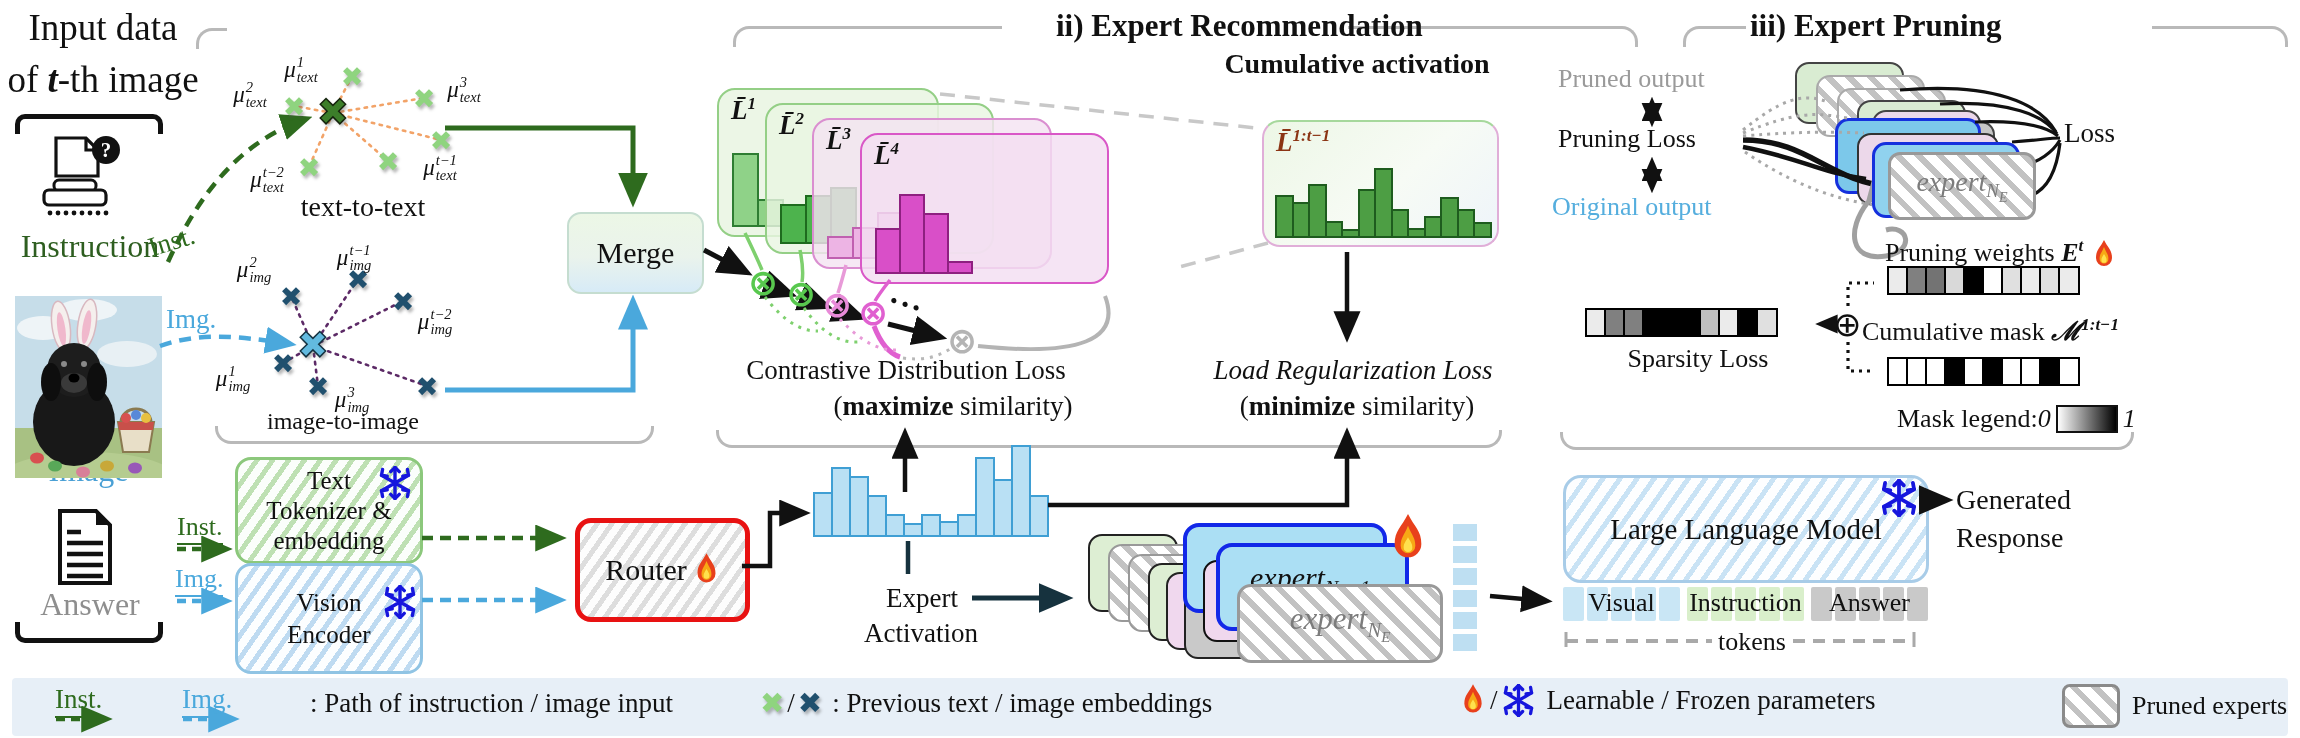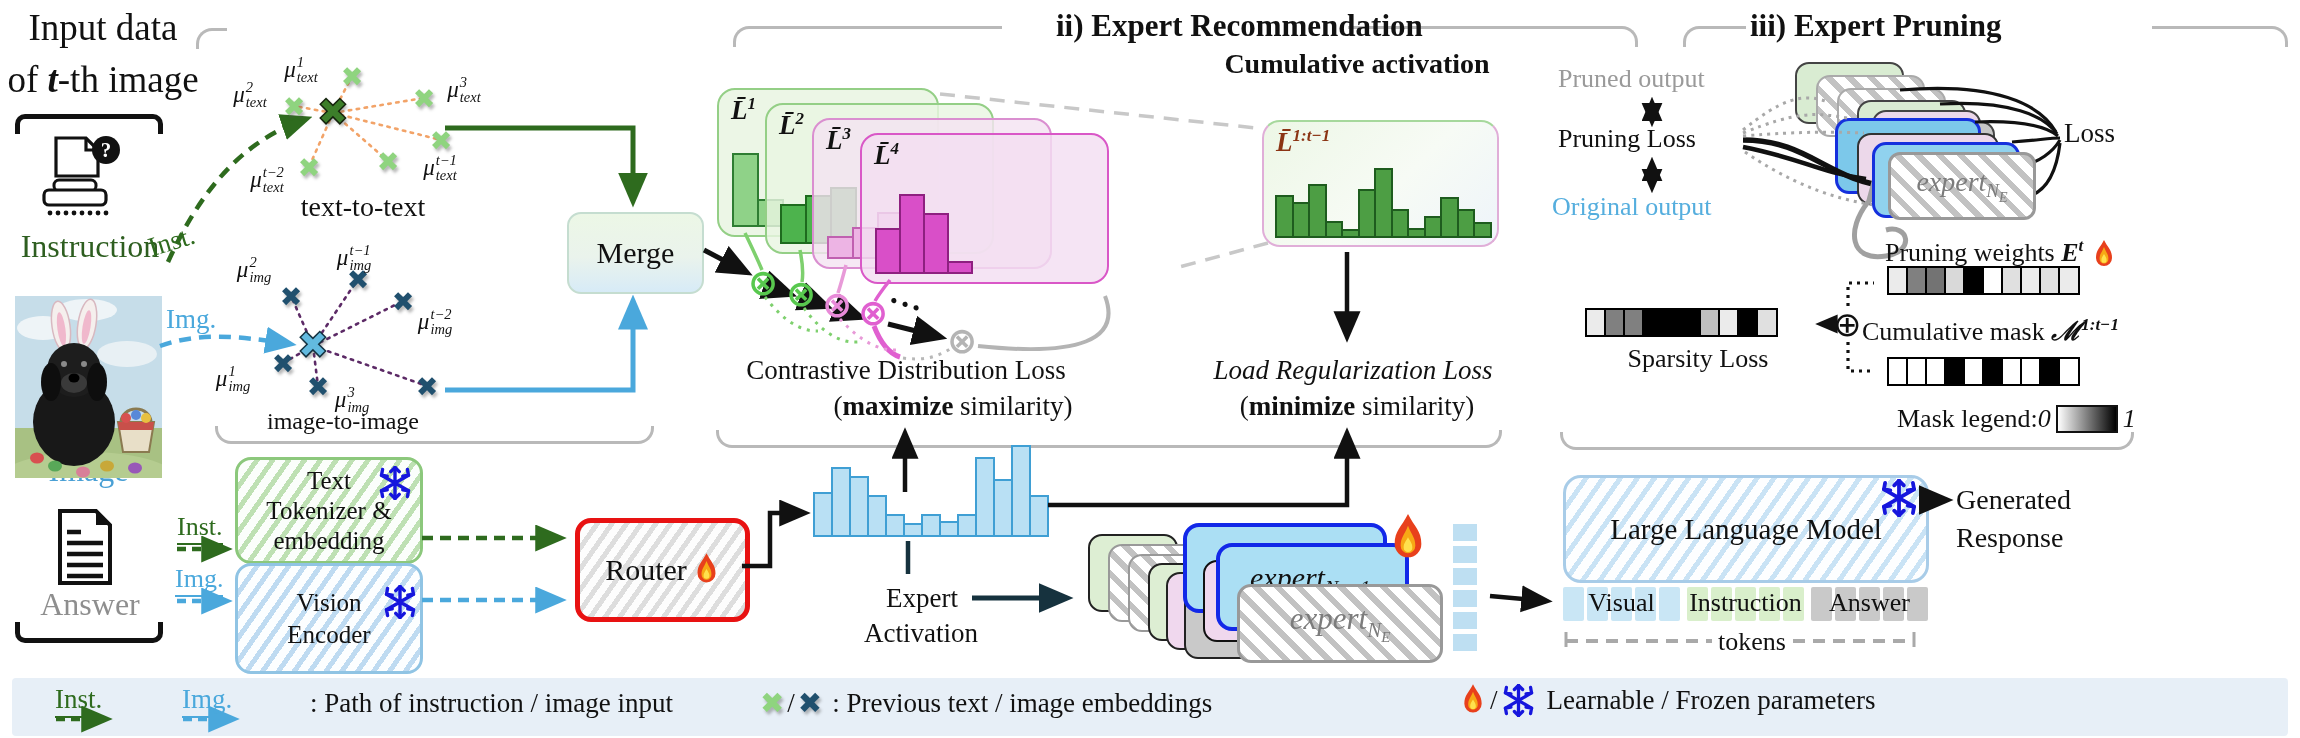--- a/index.html
+++ b/index.html
@@ -530,20 +530,24 @@
   <div class="abs nowrap" style="left:1460px;top:684px;font-size:27px;z-index:9;display:flex;align-items:center;">
     <svg class="icon" width="26" height="33">
         <use href="#flame"></use>
       </svg>
     <span style="margin:0 4px;">/</span>
     <svg class="icon" width="33" height="33">
         <use href="#snow"></use>
       </svg>
     <span style="margin-left:12px;">Learnable / Frozen parameters</span>
   </div>
+  <div class="abs nowrap" style="left:2062px;top:684px;font-size:26px;z-index:9;display:flex;align-items:center;">
+    <span class="hatch-gray45" style="display:inline-block;width:52px;height:38px;border:3px solid #8a8a8a;border-radius:8px;"></span>
+    <span style="margin-left:12px;">Pruned experts</span>
+  </div>
 
   <svg class="overlay" width="2300" height="738" viewBox="0 0 2300 738">
     <defs>
       <marker id="mB" markerWidth="7" markerHeight="7" refX="5.5" refY="3" orient="auto">
           <path d="M0,0L7,3L0,6Z" fill="#111"></path>
         </marker>
       <marker id="mBs" markerWidth="7" markerHeight="7" refX="5.5" refY="3" orient="auto-start-reverse">
           <path d="M0,0L7,3L0,6Z" fill="#111"></path>
         </marker>
       <marker id="mG" markerWidth="7" markerHeight="7" refX="5.5" refY="3" orient="auto">

